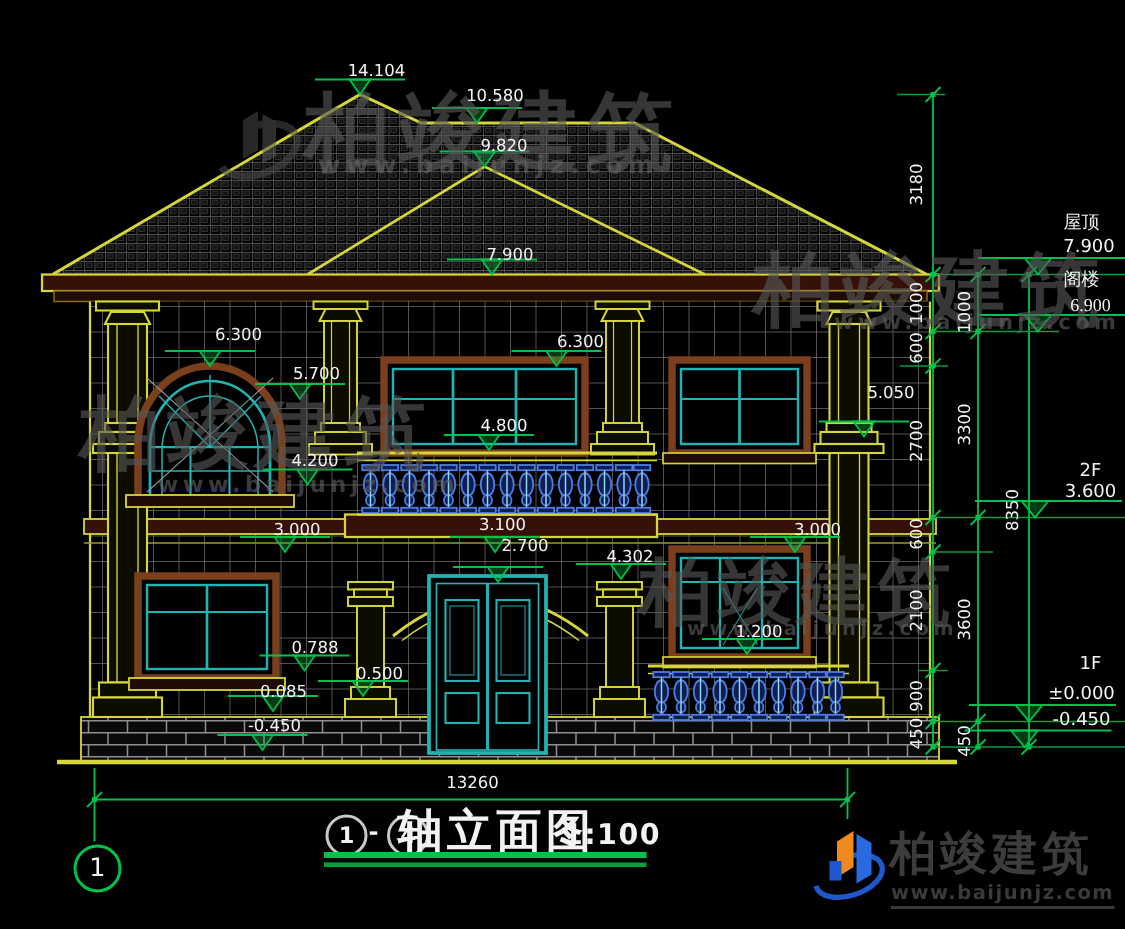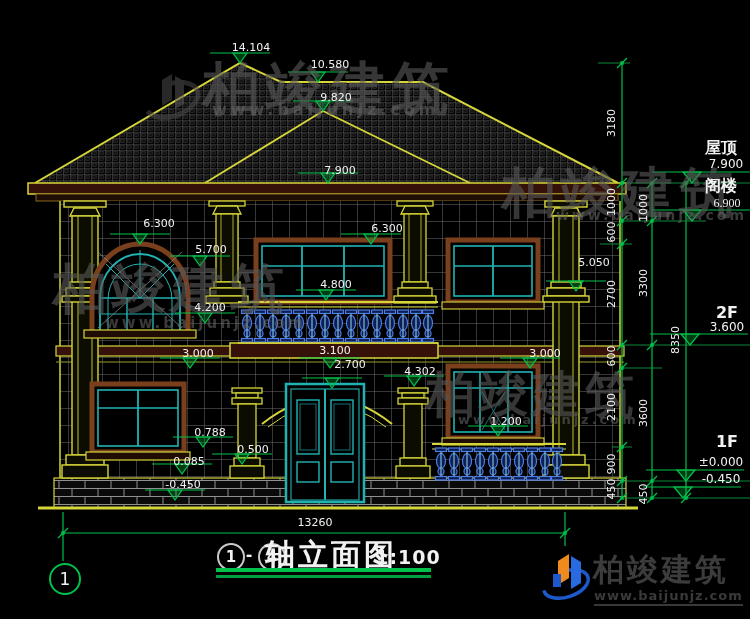--- a/index.html
+++ b/index.html
@@ -4,21 +4,21 @@
 <style>
   html,body{margin:0;padding:0;background:#000;}
   #stage{position:relative;width:750px;height:619px;background:#000;overflow:hidden;
          font-family:"DejaVu Sans",sans-serif;}
   #stage svg{position:absolute;left:0;top:0;z-index:2;}
   #wmlayer{position:absolute;left:0;top:0;width:750px;height:619px;z-index:3;pointer-events:none;}
   #txlayer{position:absolute;left:0;top:0;width:750px;height:619px;z-index:4;}
   .t{position:absolute;color:#f2f2f2;font-size:11px;line-height:1;white-space:nowrap;
      transform:translate(-50%,-50%);}
   .tv{transform:translate(-50%,-50%) rotate(-90deg);}
-  .cn{font-size:16px;font-weight:bold;}
+  .cn{font-size:12px;font-weight:normal;}
   .lvl{font-size:12px;}
   .wm{position:absolute;color:#585858;opacity:.62;font-weight:bold;white-space:nowrap;line-height:1;}
   .wmu{opacity:.6;color:#616161;}
   .title-name{font-size:30px;font-weight:bold;letter-spacing:3px;}
   .title-scale{font-size:19px;font-weight:bold;letter-spacing:1px;}
   .axcirc{position:absolute;width:24px;height:24px;border:2px solid #c9c9c9;border-radius:50%;
           color:#f2f2f2;font-size:15px;font-weight:bold;display:flex;align-items:center;justify-content:center;}
   .bubble{position:absolute;width:28px;height:28px;border:2px solid #00c24a;border-radius:50%;
           color:#f2f2f2;font-size:17px;display:flex;align-items:center;justify-content:center;}
   .bar{position:absolute;background:#00c24a;}

